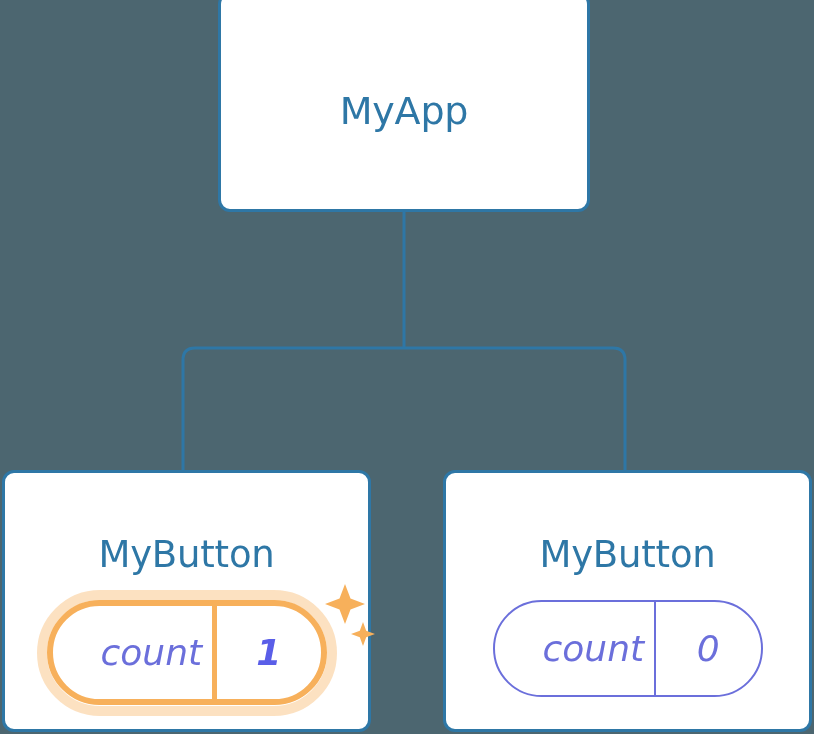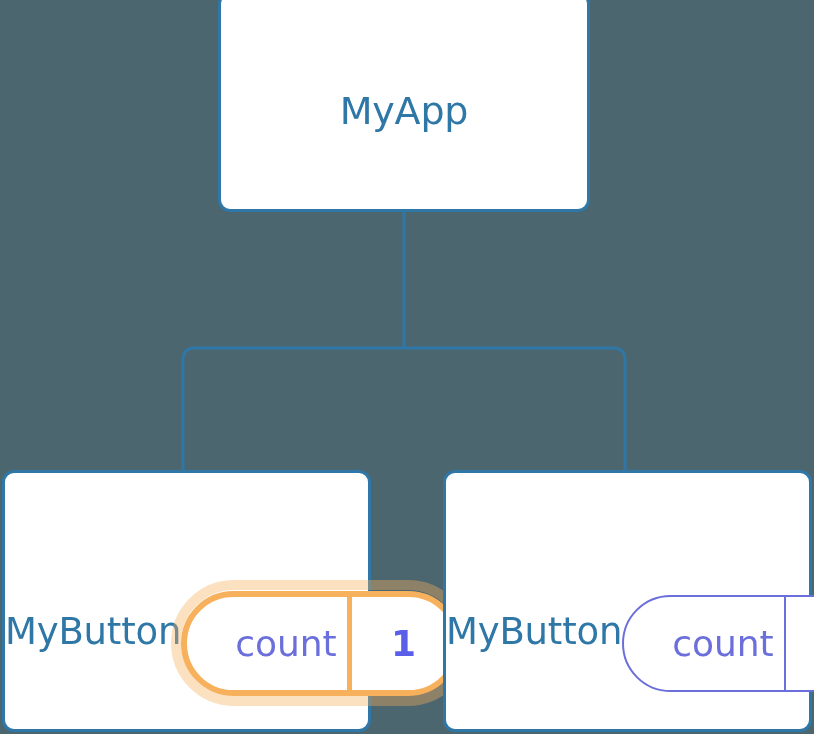--- a/index.html
+++ b/index.html
@@ -80,31 +80,33 @@
     margin-top: 18px;
   }
 
   .child-inner {
     position: absolute;
     left: 0;
     top: 0;
     width: 100%;
     height: 100%;
     display: flex;
+    flex-direction: column;
     align-items: center;
     padding-top: 60px;
     box-sizing: border-box;
   }
 
   
   .pill-wrap {
     position: relative;
     margin-top: 24px;
     display: flex;
     justify-content: center;
+    font-style: italic;
   }
 
   .pill {
     position: relative;
     display: flex;
     align-items: stretch;
     background: #ffffff;
     box-sizing: border-box;
     overflow: hidden;
   }

